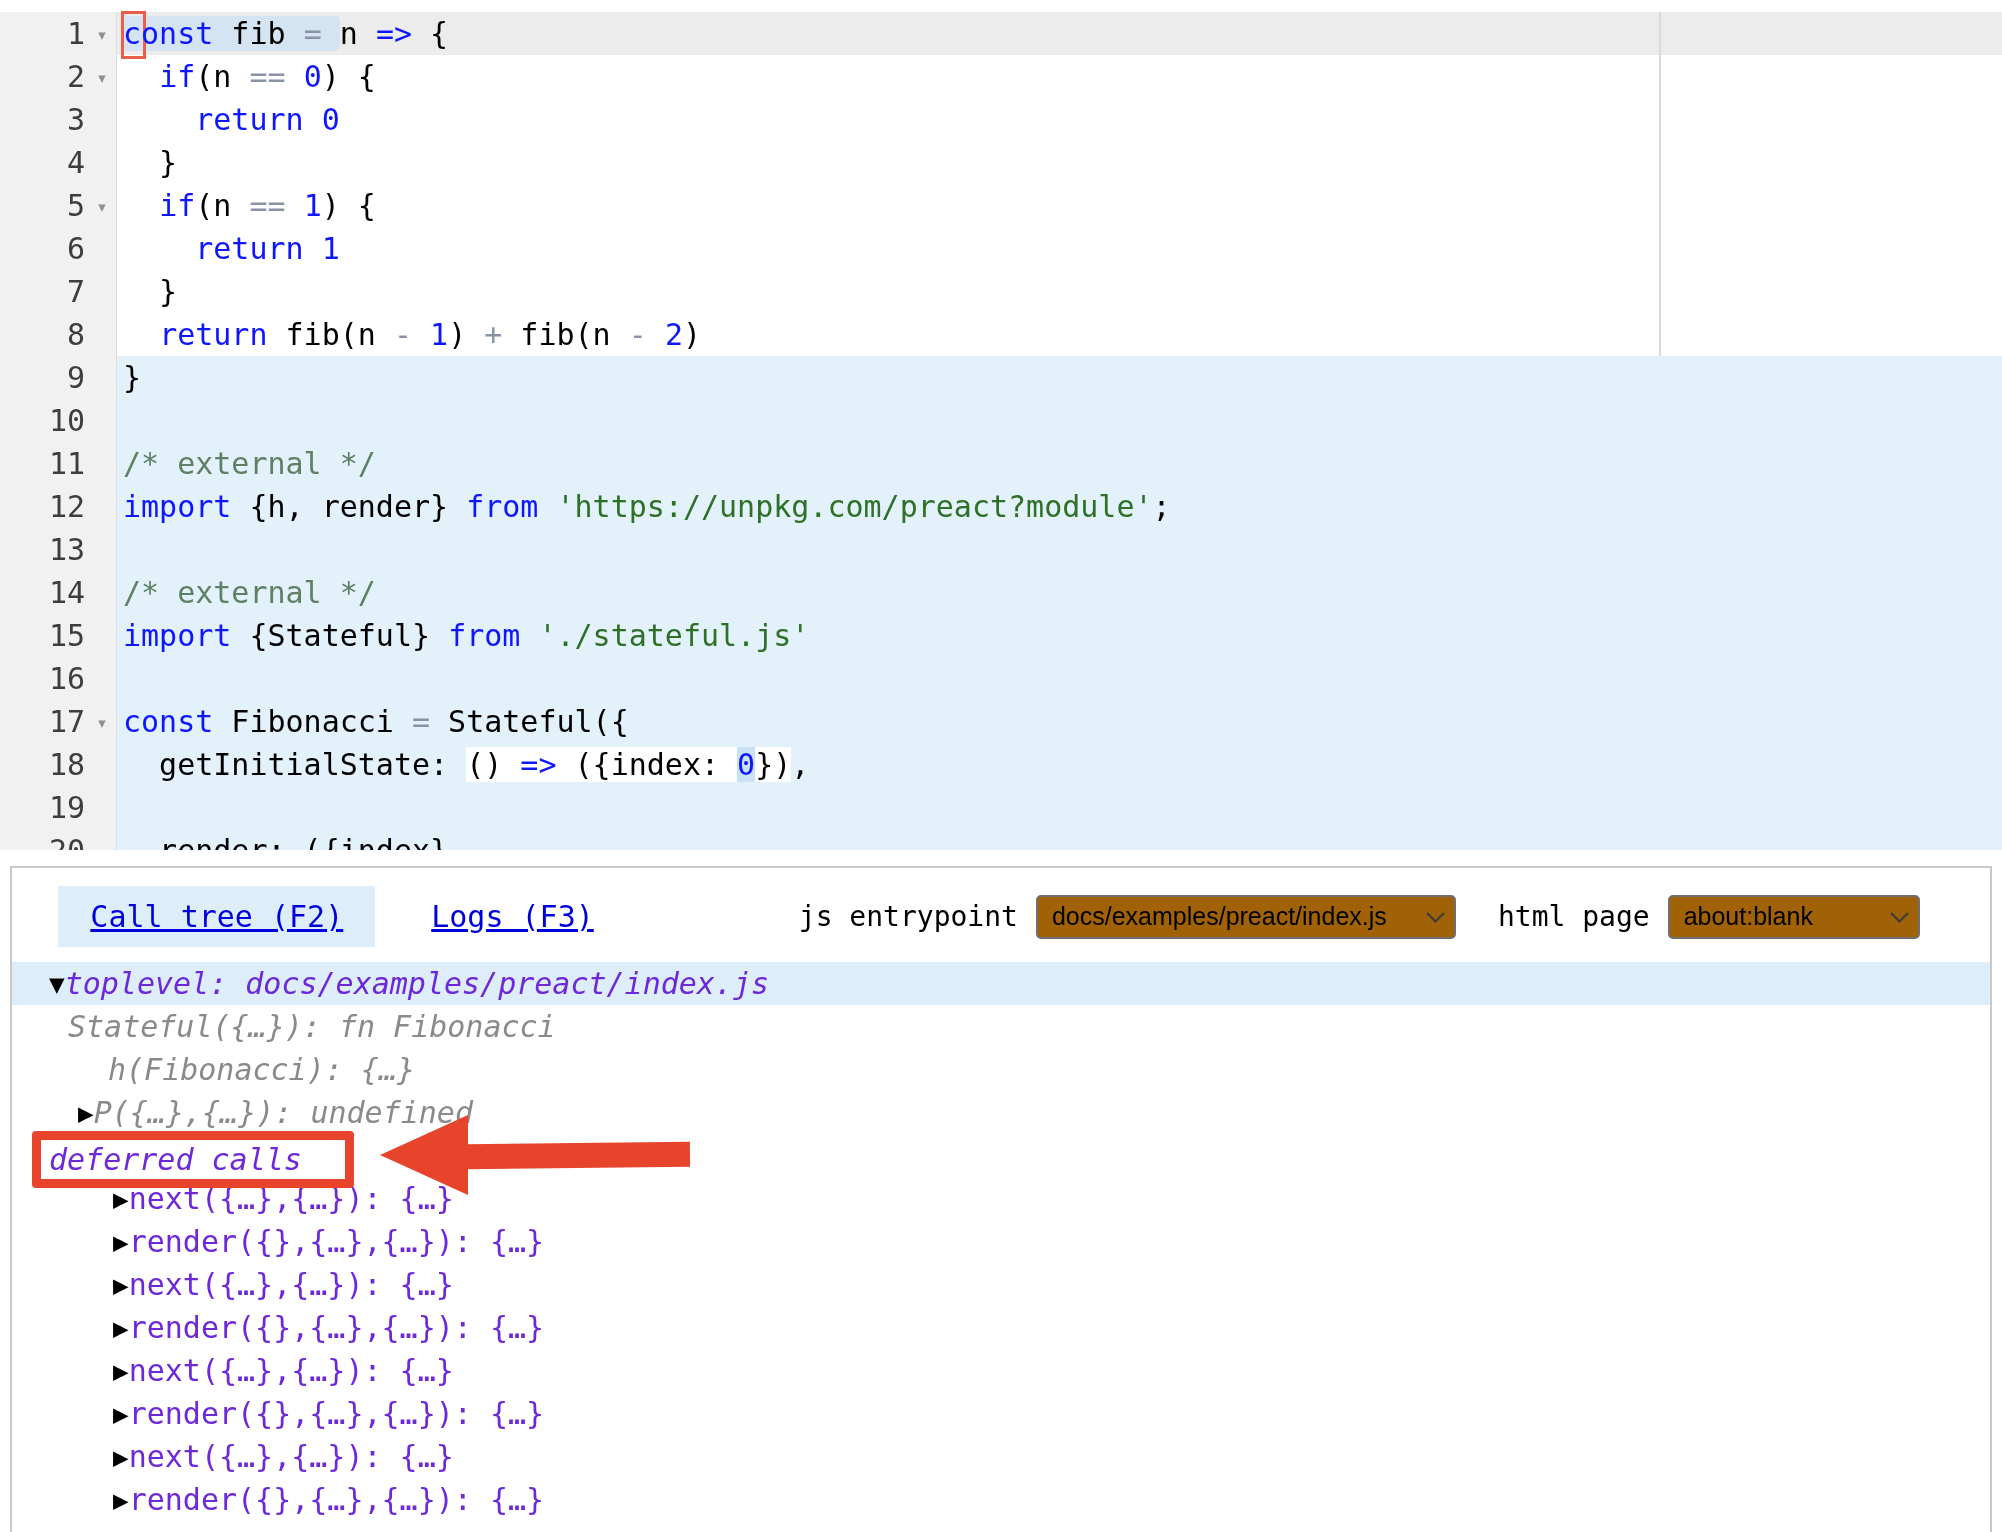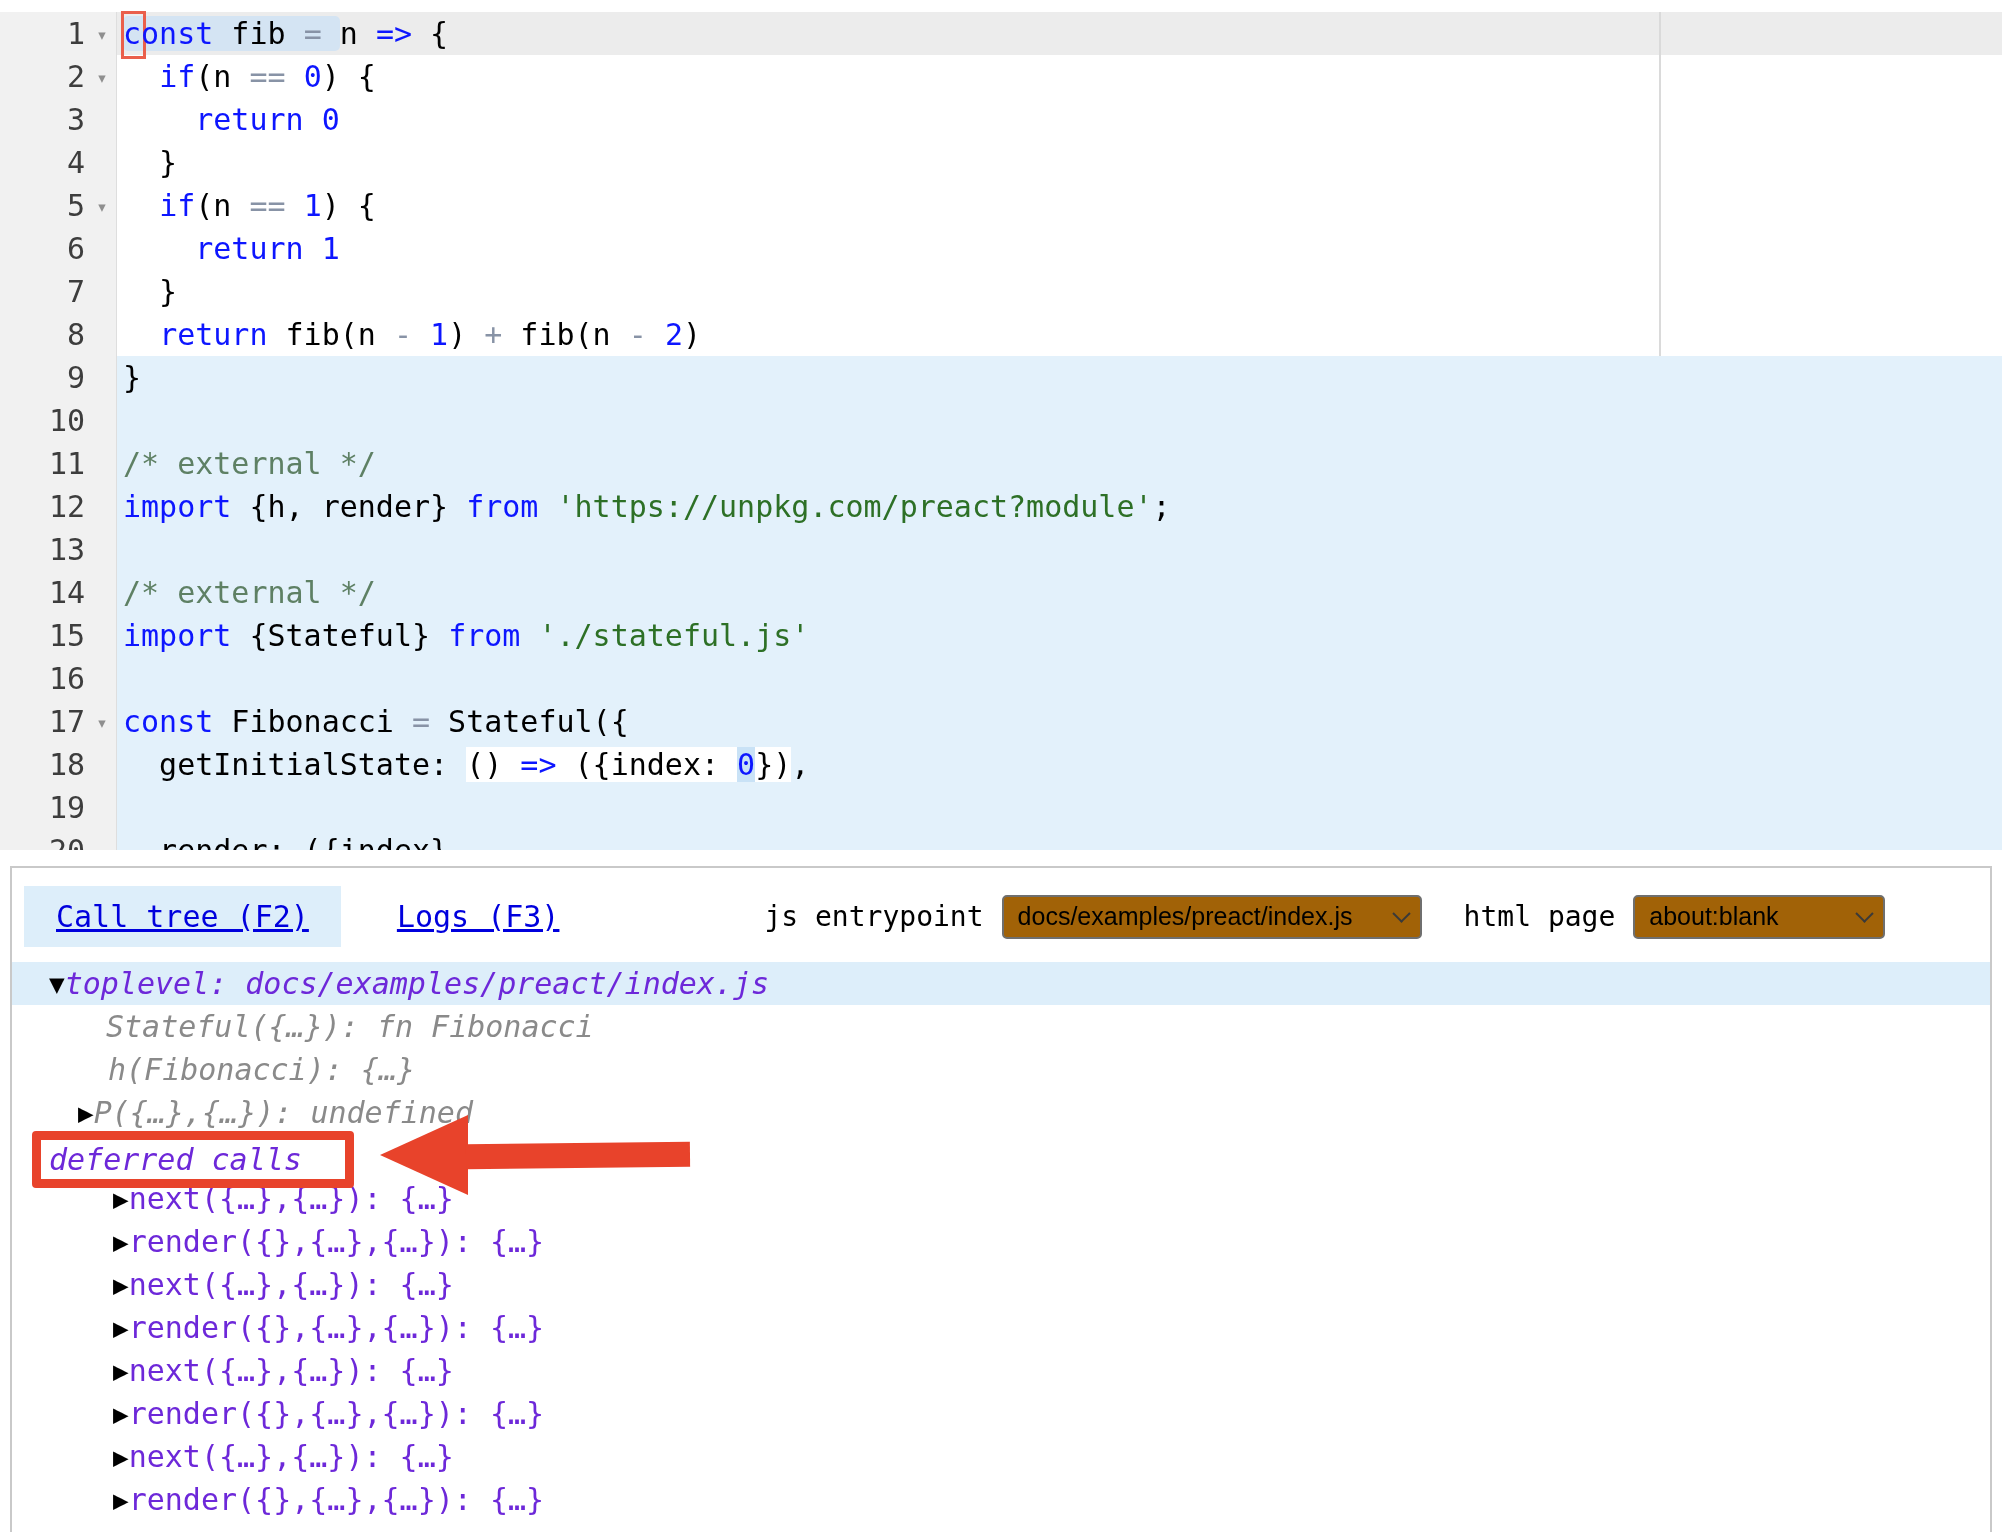--- a/index.html
+++ b/index.html
@@ -30,21 +30,21 @@
   .bg-w   { background:#ffffff; }
   .bg-b0  { background:#c9e2f6; }
   .cursor-box::after { content:""; position:absolute; left:-2px; top:-5px;
                        width:19px; height:42px; border:3px solid #ea5f4b; z-index:3; }
   .ruler { position:absolute; left:1659px; top:12px; width:2px; height:344px;
            background:#dadada; z-index:1; }
 
   
   .panel { position:absolute; left:10px; top:866px; width:1982px; height:666px;
            background:#fff; border:2px solid #c9c9c9; border-bottom:none; }
-  .panel-header { display:flex; align-items:center; padding:18px 24px 0 12px; }
+  .panel-header { display:flex; align-items:center; padding:18px 24px 0 0;justify-content:center; }
   .tab { display:flex; align-items:center; height:61px; padding:0 32px;
          font-size:30px; color:#0000dd; text-decoration:underline; cursor:pointer; }
   .tab--active { background:#ddeefa; }
   .tab + .tab { margin-left:46px; padding:0 10px; }
   .ctl-label { font-size:28px; color:#000; white-space:pre; }
   .lbl-entry { margin-left:195px; }
   .lbl-html  { margin-left:42px; }
   .select { display:inline-flex; align-items:center; justify-content:space-between;
             border:2px solid #6f6f6f; border-radius:5px; background:#a16207; height:44px;
             padding:0 12px 0 14px; margin-left:18px; cursor:pointer;
@@ -236,21 +236,21 @@
     </span>
     <span class="ctl-label lbl-html">html page</span>
     <span class="select select--html">
       <span class="select-value">about:blank</span>
       <span class="chev"></span>
     </span>
   </div>
 
   <div class="tree">
       <div class="trow trow--selected" style="padding-left: 37px;"><span class="arrow">▼</span><span class="tlabel tone-dark tlabel--italic">toplevel: docs/examples/preact/index.js</span></div>
-      <div class="trow" style="padding-left: 94px;"><span class="tlabel tone-gray tlabel--italic">Stateful({…}): fn Fibonacci</span></div>
+      <div class="trow" style="padding-left: 56px;"><span class="tlabel tone-gray tlabel--italic">Stateful({…}): fn Fibonacci</span></div>
       <div class="trow" style="padding-left: 96px;"><span class="tlabel tone-gray tlabel--italic">h(Fibonacci): {…}</span></div>
       <div class="trow" style="padding-left: 66px;"><span class="arrow">▶</span><span class="tlabel tone-gray tlabel--italic">P({…},{…}): undefined</span></div>
       <div class="trow trow--boxed" style="padding-left: 37px; align-items: flex-end;"><span class="tlabel tone-dark tlabel--italic redbox">deferred calls</span></div>
       <div class="trow" style="padding-left: 101px;"><span class="arrow">▶</span><span class="tlabel tone-dark">next({…},{…}): {…}</span></div>
       <div class="trow" style="padding-left: 101px;"><span class="arrow">▶</span><span class="tlabel tone-dark">render({},{…},{…}): {…}</span></div>
       <div class="trow" style="padding-left: 101px;"><span class="arrow">▶</span><span class="tlabel tone-dark">next({…},{…}): {…}</span></div>
       <div class="trow" style="padding-left: 101px;"><span class="arrow">▶</span><span class="tlabel tone-dark">render({},{…},{…}): {…}</span></div>
       <div class="trow" style="padding-left: 101px;"><span class="arrow">▶</span><span class="tlabel tone-dark">next({…},{…}): {…}</span></div>
       <div class="trow" style="padding-left: 101px;"><span class="arrow">▶</span><span class="tlabel tone-dark">render({},{…},{…}): {…}</span></div>
       <div class="trow" style="padding-left: 101px;"><span class="arrow">▶</span><span class="tlabel tone-dark">next({…},{…}): {…}</span></div>

